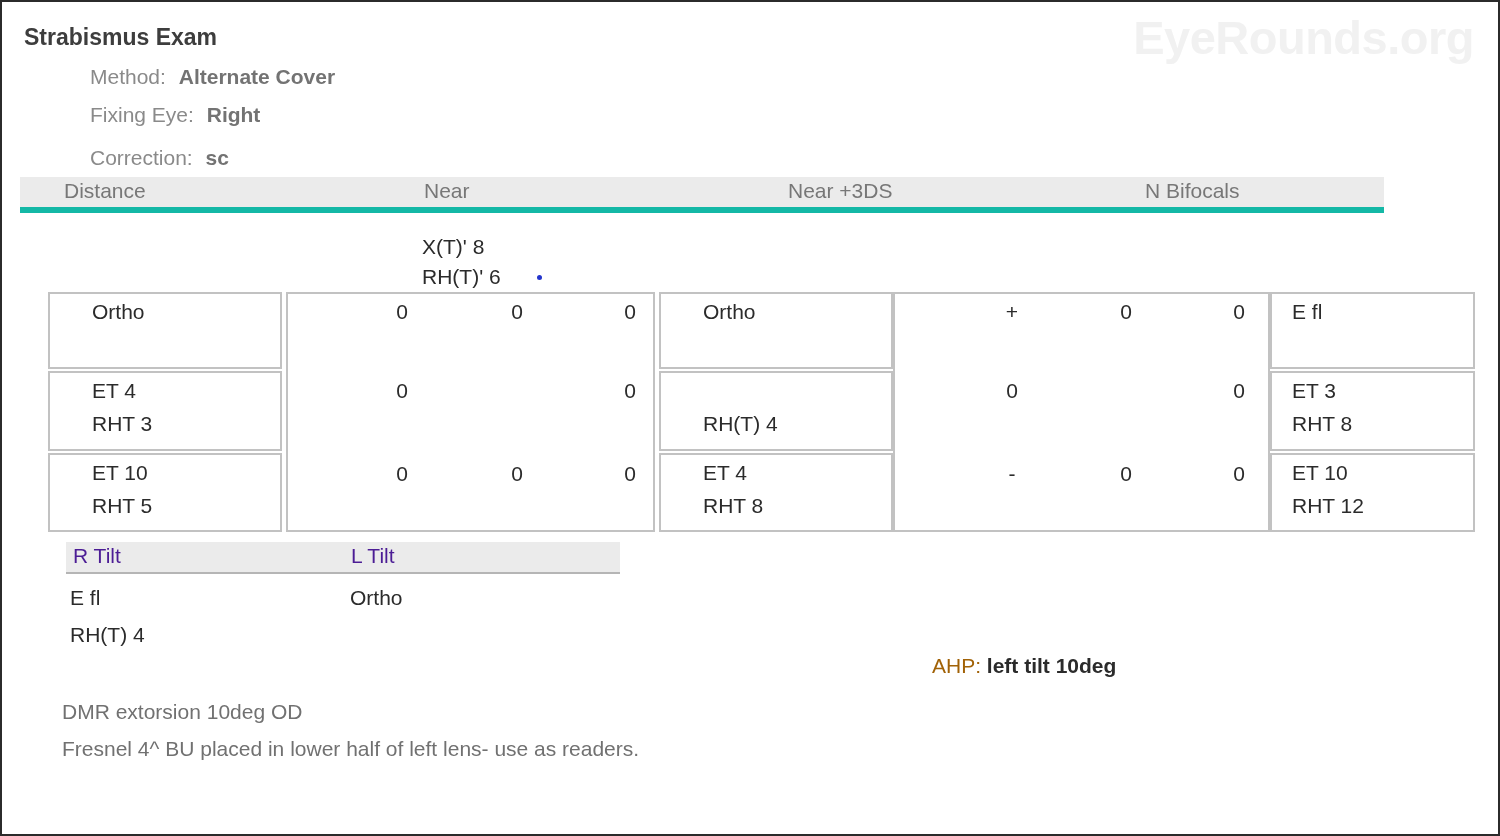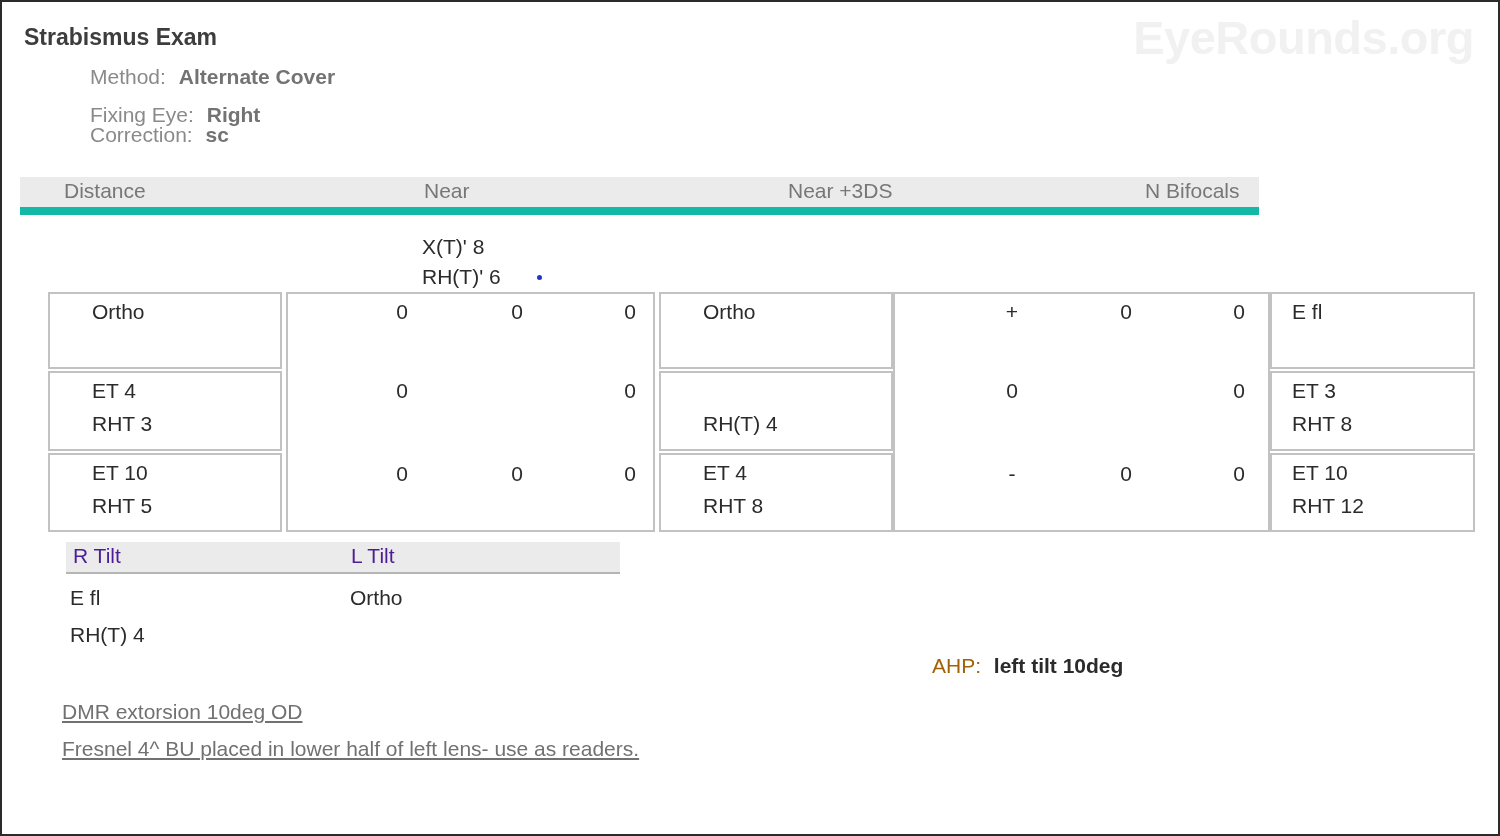--- a/index.html
+++ b/index.html
@@ -52,31 +52,31 @@
     color: #8a8a8a;
     margin-left: 30px;
   }
   .meta-value {
     color: #737373;
     font-weight: bold;
     margin-left: 7px;
   }
   #meta-method   { top: 63px; }
   #meta-fixing   { top: 101px; }
-  #meta-correct  { top: 121px; }
+  #meta-correct  { top: 144px; }
 
   
   .header-band {
     position: absolute;
     left: 18px;
     top: 175px;
-    width: 1239px;
+    width: 1364px;
     height: 30px;
     background: #ebebeb;
-    border-bottom: 8px solid #14b8a6;
+    border-bottom: 6px solid #14b8a6;
   }
   .header-band .hdr {
     position: absolute;
     top: 2px;
     font-size: 21px;
     color: #777777;
     white-space: nowrap;
   }
   #hdr-distance  { left: 44px; }
   #hdr-near      { left: 404px; }
@@ -177,32 +177,32 @@
 
   
   .ahp {
     position: absolute;
     left: 930px;
     top: 652px;
     font-size: 21px;
     white-space: nowrap;
   }
   .ahp .ahp-label { color: #a16207; }
-  .ahp .ahp-value { color: #2b2b2b; font-weight: bold; margin-left: 7px; }
+  .ahp .ahp-value { color: #2b2b2b; font-weight: bold; margin-left: 0; }
 
   
   .notes {
     position: absolute;
     left: 60px;
     top: 691px;
     font-size: 21px;
     color: #717171;
     line-height: 1.78;
   }
-  .notes div { white-space: nowrap; text-decoration: underline; }
+  .notes div { white-space: nowrap; }
 </style>
 </head>
 <body>
 
 <div id="page">
 
   <div class="watermark">EyeRounds.org</div>
 
   <div class="exam-title">Strabismus Exam</div>
 

